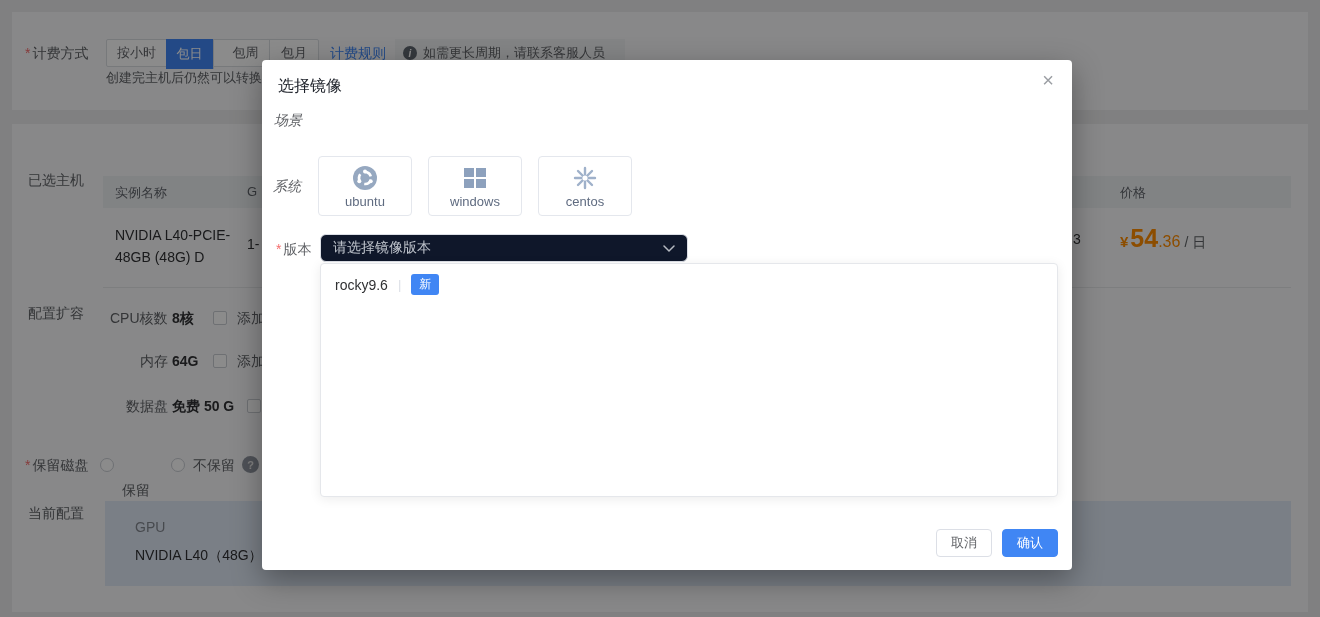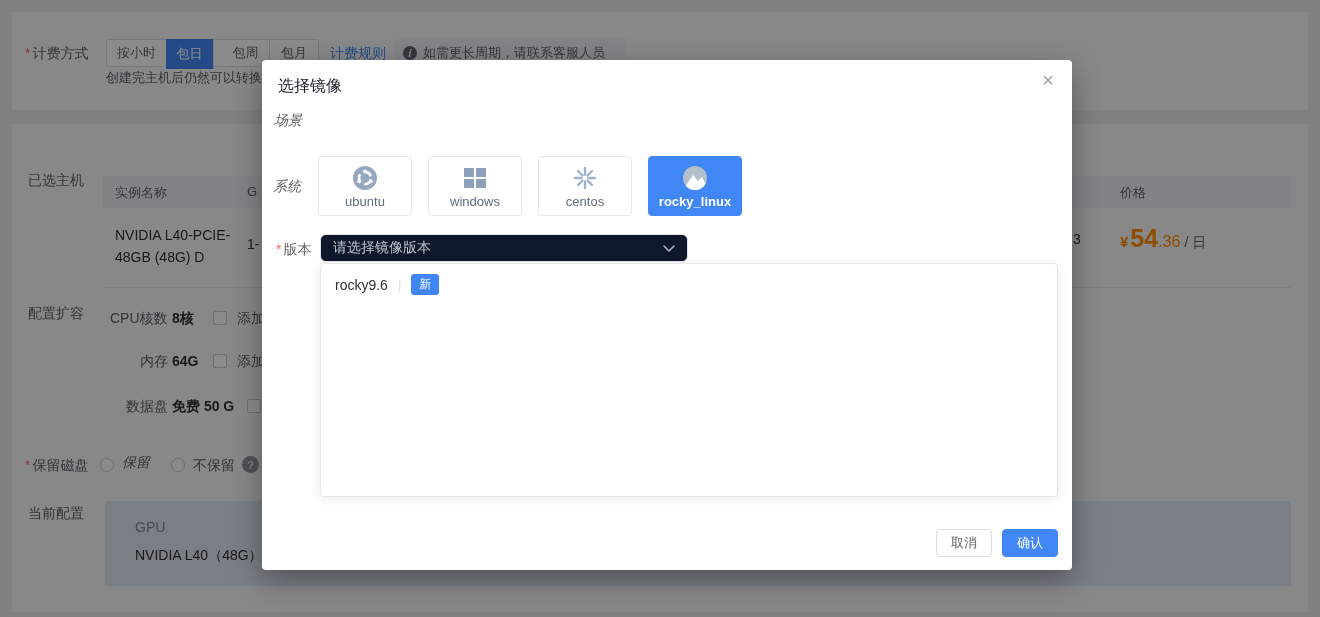--- a/index.html
+++ b/index.html
@@ -152,21 +152,21 @@
   <div class="cb-label" style="left:237px; top:353px;">添加内</div>
 
   <div class="kv-key" style="left:126px; top:398px;">数据盘</div>
   <div class="kv-val" style="left:172px; top:398px;">免费 50 G</div>
   <div class="checkbox" style="left:247px; top:399px;"></div>
 
   <div class="req-label" style="left:25px; top:457px;">
     <span class="star">*</span><span>保留磁盘</span>
   </div>
   <div class="radio" style="left:100px; top:458px;"></div>
-  <div class="cb-label" style="left:122px; top:454px;font-style:italic;">保留</div>
+  <div class="cb-label" style="left:122px; top:482px;">保留</div>
   <div class="radio" style="left:171px; top:458px;"></div>
   <div class="cb-label" style="left:193px; top:457px;">不保留</div>
   <div class="q-icon" style="left:242px; top:456px;">?</div>
 
   <div class="side-label" style="top:505px;">当前配置</div>
   <div class="config-box"></div>
   <div class="config-gpu-label">GPU</div>
   <div class="config-gpu-val">NVIDIA L40（48G） *</div>
 
   <div class="overlay"></div>
@@ -213,36 +213,20 @@
               <line x1="3" y1="13" x2="23" y2="13"></line>
               <line x1="6" y1="6" x2="20" y2="20"></line>
               <line x1="20" y1="6" x2="6" y2="20"></line>
             </g>
             <circle cx="13" cy="13" r="2.6" fill="#ffffff"></circle>
           </svg>
         </span>
         <span class="os-name">centos</span>
       </div>
 
-      <div class="os-card selected">
-        <span class="os-icon">
-          <svg width="28" height="28" viewBox="0 0 28 28">
-            <defs>
-                <clipPath id="rockyClip">
-                  <circle cx="14" cy="14" r="12"></circle>
-                </clipPath>
-              </defs>
-            <circle cx="14" cy="14" r="12" fill="#b3bfca"></circle>
-            <g clip-path="url(#rockyClip)">
-              <path d="M2 26 L12 11 L17 17 L21 13 L28 26 Z" fill="#ffffff"></path>
-            </g>
-          </svg>
-        </span>
-        <span class="os-name">rocky_linux</span>
-      </div>
     </div>
 
     <div class="req-label" style="left:14px; top:181px;">
       <span class="star">*</span><span>版本</span>
     </div>
     <div class="select-box">
       <span class="select-placeholder">请选择镜像版本</span>
       <span class="select-chevron">
         <svg width="12" height="8" viewBox="0 0 12 8">
             <path d="M1 1 L6 6 L11 1" fill="none" stroke="#b6bac1" stroke-width="1.5" stroke-linecap="round"></path>

